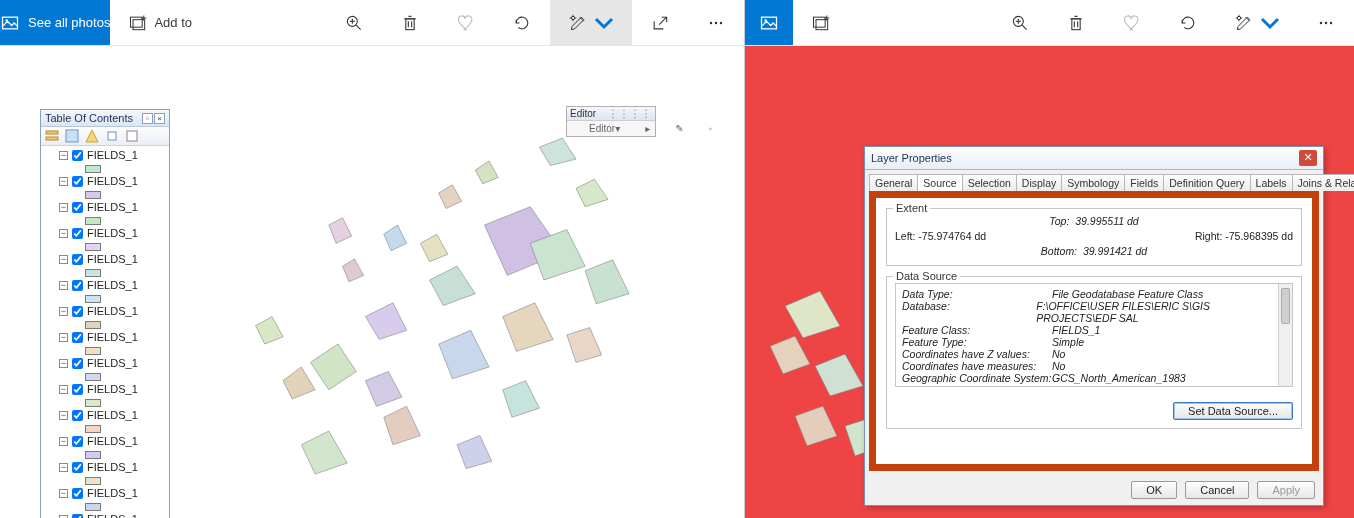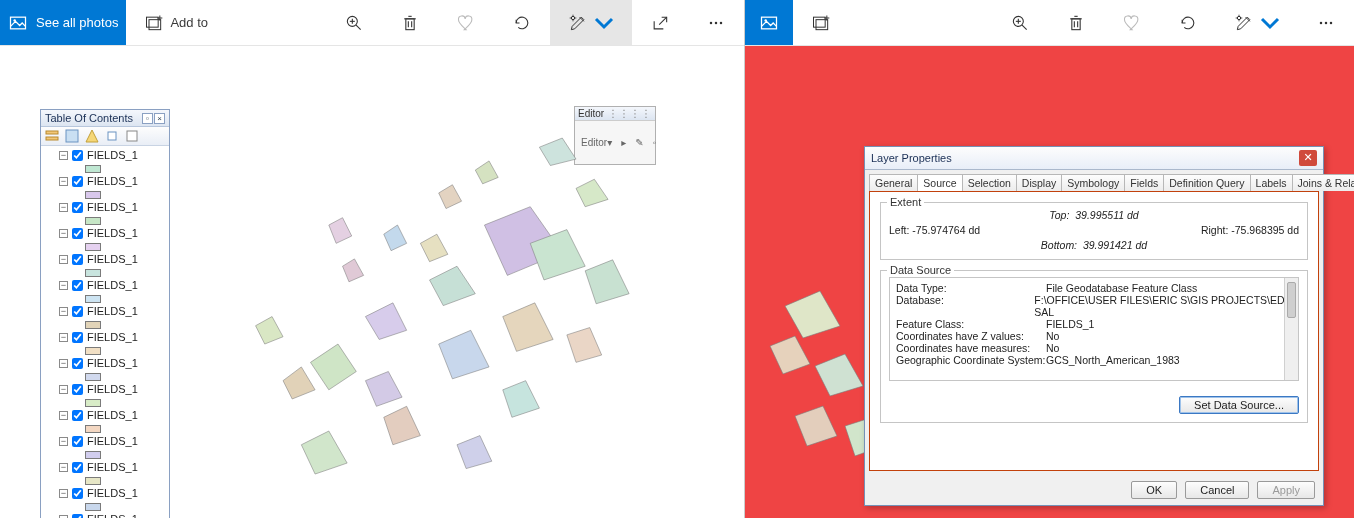--- a/index.html
+++ b/index.html
@@ -3,21 +3,21 @@
 <meta charset="utf-8">
 <style>
   * { box-sizing: border-box; margin: 0; padding: 0; font-family: "Segoe UI", Tahoma, sans-serif; }
   html, body { width: 1354px; height: 518px; overflow: hidden; background: #ffffff; }
   .app { display: flex; width: 100%; height: 100%; }
   .pane { position: relative; height: 100%; overflow: hidden; background: #fff; }
   .pane-left { width: 745px; border-right: 1px solid #ccc; }
   .pane-right { flex: 1; }
   
   .topbar { height: 46px; display: flex; align-items: stretch; background: #fff; border-bottom: 1px solid #e5e5e5; }
-  .btn-primary { background: #0078d4; color: #fff; display: flex; align-items: center; padding: 0 8px; gap: 8px; font-size: 13px; }
+  .btn-primary { background: #0078d4; color: #fff; display: flex; align-items: center; padding: 0 0; gap: 8px; font-size: 13px; }
   .btn-primary svg, .tb-btn svg { width: 20px; height: 20px; }
   .tb-btn { display: flex; align-items: center; justify-content: center; padding: 0 18px; gap: 6px; color: #3a3a3a; font-size: 13px; position: relative; }
   .tb-btn.active { background: #e6e6e6; }
   .tb-spacer { flex: 1; }
   .chevron-sm { width: 10px; height: 10px; color: #0078d4; }
   
   .arcmap-surface { position: absolute; inset: 46px 0 0 0; background: #fff; }
   .toc { position: absolute; left: 40px; top: 63px; width: 130px; height: 454px; border: 1px solid #8aa0c2; font-size: 11px; background: #fff; }
   .toc-title { background: linear-gradient(#f4f7fc,#dce5f1); color: #1a2f55; padding: 2px 4px; border-bottom: 1px solid #b7c6dc; display: flex; align-items: center; justify-content: space-between; }
   .toc-title-controls { display: flex; gap: 1px; }
@@ -25,45 +25,45 @@
   .toc-icons { background: linear-gradient(#fdfdfd,#e9eef6); border-bottom: 1px solid #c8d3e3; padding: 2px 4px; display: flex; gap: 6px; }
   .toc-icons span { width: 14px; height: 14px; display: inline-block; }
   .toc-body { height: calc(100% - 34px); overflow: hidden; padding: 2px 0 0 0; }
   .toc-row { display: flex; align-items: center; height: 14px; padding-left: 18px; gap: 4px; }
   .toc-row .pm { width: 9px; height: 9px; border: 1px solid #8a8a8a; color: #555; font-size: 9px; line-height: 7px; text-align: center; background: #fff; }
   .toc-row input[type=checkbox] { width: 11px; height: 11px; }
   .toc-row .lbl { color: #222; }
   .toc-swatch { height: 10px; padding-left: 44px; margin-top: 1px; margin-bottom: 1px; }
   .toc-swatch span { display: inline-block; width: 16px; height: 8px; border: 1px solid #7a7a7a; }
   
-  .editor-bar { position: absolute; right: 88px; top: 60px; width: 82px; border: 1px solid #b0b0b0; background: #f6f6f6; font-size: 10px; }
+  .editor-bar { position: absolute; right: 88px; top: 60px; width: 90px; border: 1px solid #b0b0b0; background: #f6f6f6; font-size: 10px; }
   .editor-title { background: linear-gradient(#f4f7fc,#dce5f1); color: #333; padding: 1px 3px; display:flex; justify-content:space-between; border-bottom:1px solid #ccc;}
   .editor-title .dots { letter-spacing:1px; color:#888; }
   .editor-body { display:flex; align-items:center; padding:1px 3px; gap:3px; }
-  .editor-body .ed-btn { color:#666; padding:14px 2px; border:1px solid transparent;}
+  .editor-body .ed-btn { color:#666; padding:0 2px; border:1px solid transparent;margin-left:16px;}
   
   .geom-canvas { position:absolute; left:170px; top:60px; right:0; bottom:0; }
   .geom-canvas svg { width:100%; height:100%; }
   
   .arcmap-surface-r { position: absolute; inset: 46px 0 0 0; background: #ef4444; }
   .geom-canvas-r { position:absolute; left:10px; top:200px; width:280px; height:280px; }
   .geom-canvas-r svg { width:100%; height:100%; }
   
   .dlg { position:absolute; right:30px; top:100px; width:460px; border:1px solid #7591b6; background:#f0f0f0; box-shadow:2px 2px 6px rgba(0,0,0,.25); font-size:11px; }
   .dlg-title { background: linear-gradient(#fdfdfd,#e8eef8); color:#1a2f55; padding:3px 6px; display:flex; justify-content:space-between; align-items:center; border-bottom:1px solid #aab8cc;}
   .dlg-title .x { width:18px; height:16px; background:#d04a3c; color:#fff; text-align:center; line-height:15px; font-size:11px; border-radius:2px;}
   .dlg-tabs { display:flex; flex-wrap:nowrap; padding:4px 4px 0 4px; gap:0; font-size:10.5px; }
   .dlg-tab { border:1px solid #b7b7b7; border-bottom:none; background:linear-gradient(#fdfdfd,#ececec); padding:2px 5px; margin-right:-1px; color:#333; white-space:nowrap; }
   .dlg-tab.active { background:#fff; position:relative; z-index:2; }
-  .dlg-body { background:#fff; margin:0 4px 4px 4px; border:1px solid #c2410c; padding:10px 10px 8px 10px; min-height:280px; }
+  .dlg-body { background:#fff; margin:0 4px 4px 4px; border:7px solid #c2410c; padding:10px 10px 8px 10px; min-height:280px; }
   .fieldset { border:1px solid #c5c5c5; padding:6px 8px 8px 8px; margin-bottom:10px; position:relative; }
   .fieldset .legend { position:absolute; top:-7px; left:6px; background:#fff; padding:0 3px; color:#333; }
   .ext-grid { display:grid; grid-template-columns:auto auto; row-gap:3px; column-gap:36px; font-size:10.5px; color:#222; }
   .ext-center { grid-column:1 / span 2; text-align:center;font-style:italic; }
-  .ds-box { border:1px solid #c5c5c5; background:#fff; height:104px; overflow:auto; padding:4px 6px; font-size:10.5px; position:relative; }
+  .ds-box { border:1px solid #c5c5c5; background:#fff; height:104px; overflow:auto; padding:4px 6px; font-size:10.5px; position:relative;font-style:italic; }
   .ds-row { display:flex; }
   .ds-row .k { width:150px; color:#222;}
   .ds-row .v { color:#222;}
   .ds-scroll { position:absolute; right:0; top:0; bottom:0; width:14px; background:#efefef; border-left:1px solid #d0d0d0;}
   .ds-scroll .thumb { position:absolute; left:2px; right:2px; top:4px; height:36px; background:#cfcfcf; border:1px solid #aaa; border-radius:2px;}
   .btn-win { background:linear-gradient(#fdfdfd,#e7e7e7); border:1px solid #9a9a9a; padding:2px 14px; font-size:11px; color:#222; border-radius:2px; }
   .btn-win.primary { border:1px solid #3b78c3; box-shadow:0 0 0 1px #9ec2ea inset;margin-top:9px; }
   .btn-win.disabled { color:#9a9a9a; }
   .dlg-footer { display:flex; justify-content:flex-end; gap:8px; padding:6px 8px; }
   .set-ds-row { display:flex; justify-content:flex-end; margin-top:6px;}
@@ -433,20 +433,24 @@
                 </div>
                 <div class="ds-row">
                   <span class="k">Database:</span>
                   <span class="v">F:\OFFICE\USER FILES\ERIC S\GIS PROJECTS\EDF SAL</span>
                 </div>
                 <div class="ds-row">
                   <span class="k">Feature Class:</span>
                   <span class="v">FIELDS_1</span>
                 </div>
                 <div class="ds-row">
+                  <span class="k">Feature Type:</span>
+                  <span class="v">Simple</span>
+                </div>
+                <div class="ds-row">
                   <span class="k">Coordinates have Z values:</span>
                   <span class="v">No</span>
                 </div>
                 <div class="ds-row">
                   <span class="k">Coordinates have measures:</span>
                   <span class="v">No</span>
                 </div>
                 <div class="ds-row">
                   <span class="k"></span>
                   <span class="v"></span>

